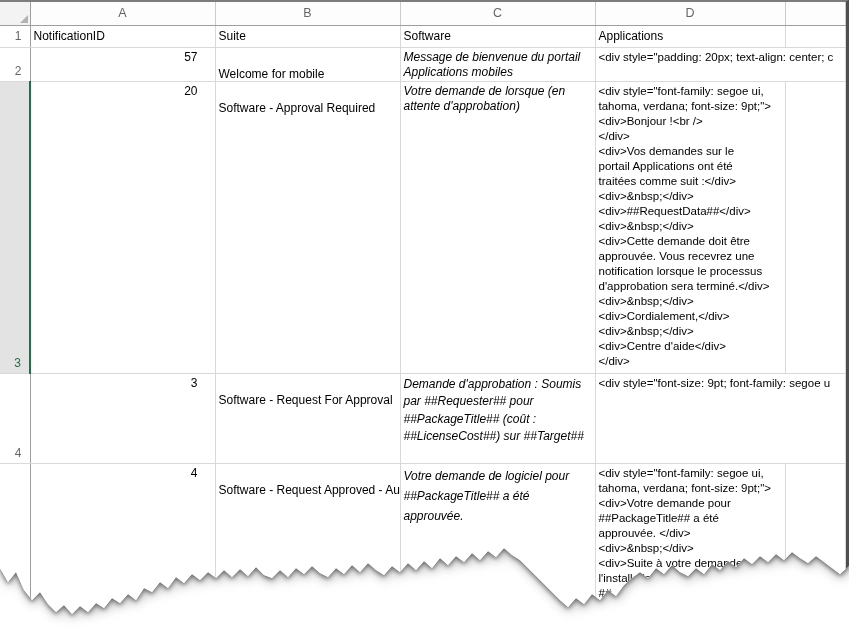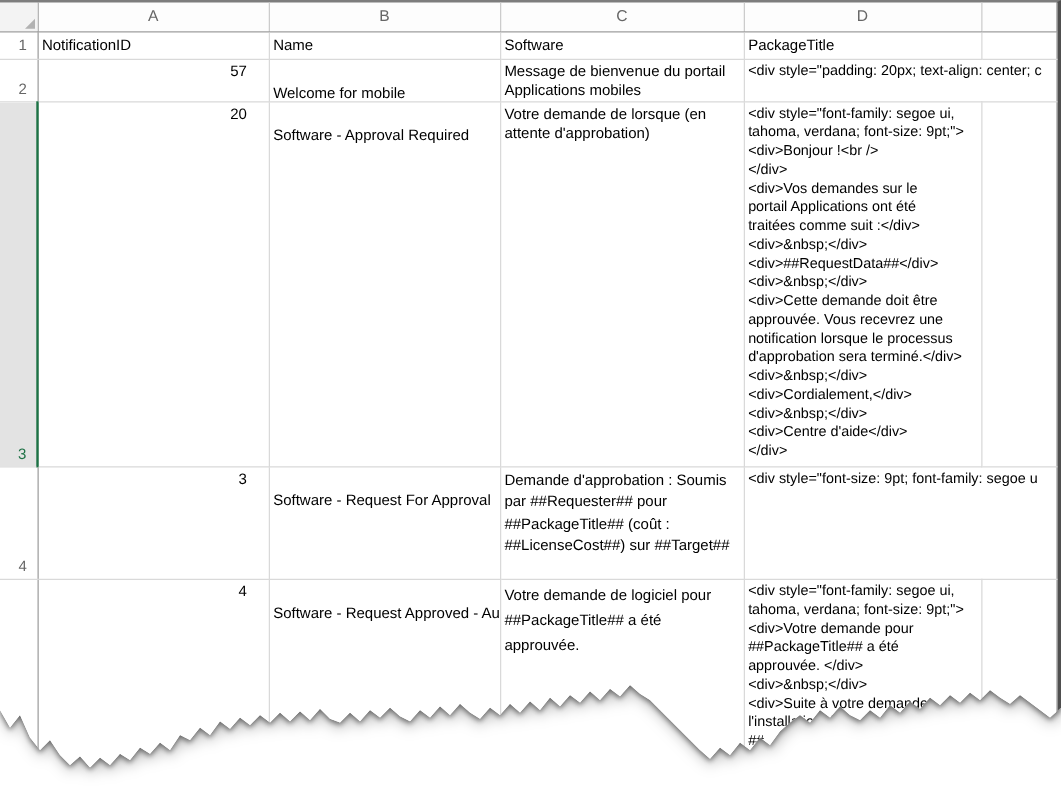--- a/index.html
+++ b/index.html
@@ -40,21 +40,21 @@
     padding:0 8px 3px 0;border-right:1px solid #9e9e9e;font-size:12px;
   }
   td.rowhdr.selected{
     background:#e3e3e3;border-right:2px solid #1e7145;color:#1e7145;
   }
   tr.h-hdr{height:23px;} tr.h-r1{height:22px;} tr.h-r2{height:31px;}
   tr.h-r3{height:292px;} tr.h-r4{height:90px;} tr.h-r5{height:173px;}
   td.field{vertical-align:middle;}
   td.idcell{text-align:right;padding-right:17px;padding-top:2px;}
   td.namecell{white-space:nowrap;padding-top:19px;}
-  td.sub{white-space:pre;line-height:15.5px;padding-top:2px;}
+  td.sub{white-space:pre;line-height:15.5px;padding-top:2px;font-style:italic;}
   td.sub-r4{line-height:17.5px;margin-left:32px;}
   td.sub-r5{line-height:20px;}
   td.notif{white-space:pre;font-size:11.5px;line-height:15.05px;padding-top:2px;}
   td.notif-overflow{white-space:pre;font-size:11.5px;padding-top:3px;overflow:hidden;}
 </style>
 </head>
 <body>
 
 <div class="shadow-wrap">
   <div class="shot">
@@ -76,23 +76,23 @@
         <td class="colhdr">A</td>
         <td class="colhdr">B</td>
         <td class="colhdr">C</td>
         <td class="colhdr">D</td>
         <td class="colhdr"></td>
       </tr>
 
       <tr class="h-r1">
         <td class="rowhdr" style="vertical-align:middle;padding-bottom:0;">1</td>
         <td class="field">NotificationID</td>
-        <td class="field">Name</td>
+        <td class="field">Suite</td>
         <td class="field">Software</td>
-        <td class="field">PackageTitle</td>
+        <td class="field">Applications</td>
         <td></td>
       </tr>
 
       <tr class="h-r2">
         <td class="rowhdr">2</td>
         <td class="idcell">57</td>
         <td class="namecell">Welcome for mobile</td>
         <td class="sub">Message de bienvenue du portail
 Applications mobiles</td>
         <td class="notif-overflow" colspan="2">&lt;div style="padding: 20px; text-align: center; c</td>

